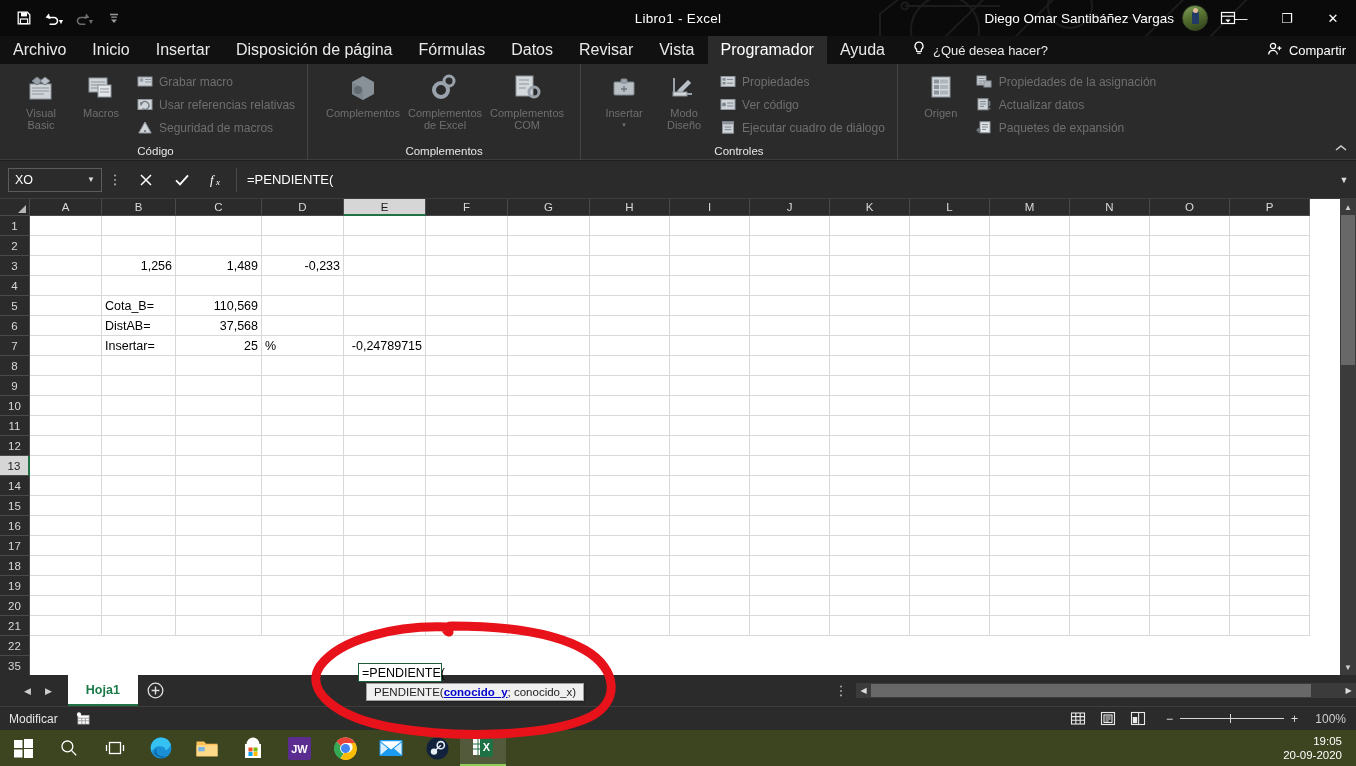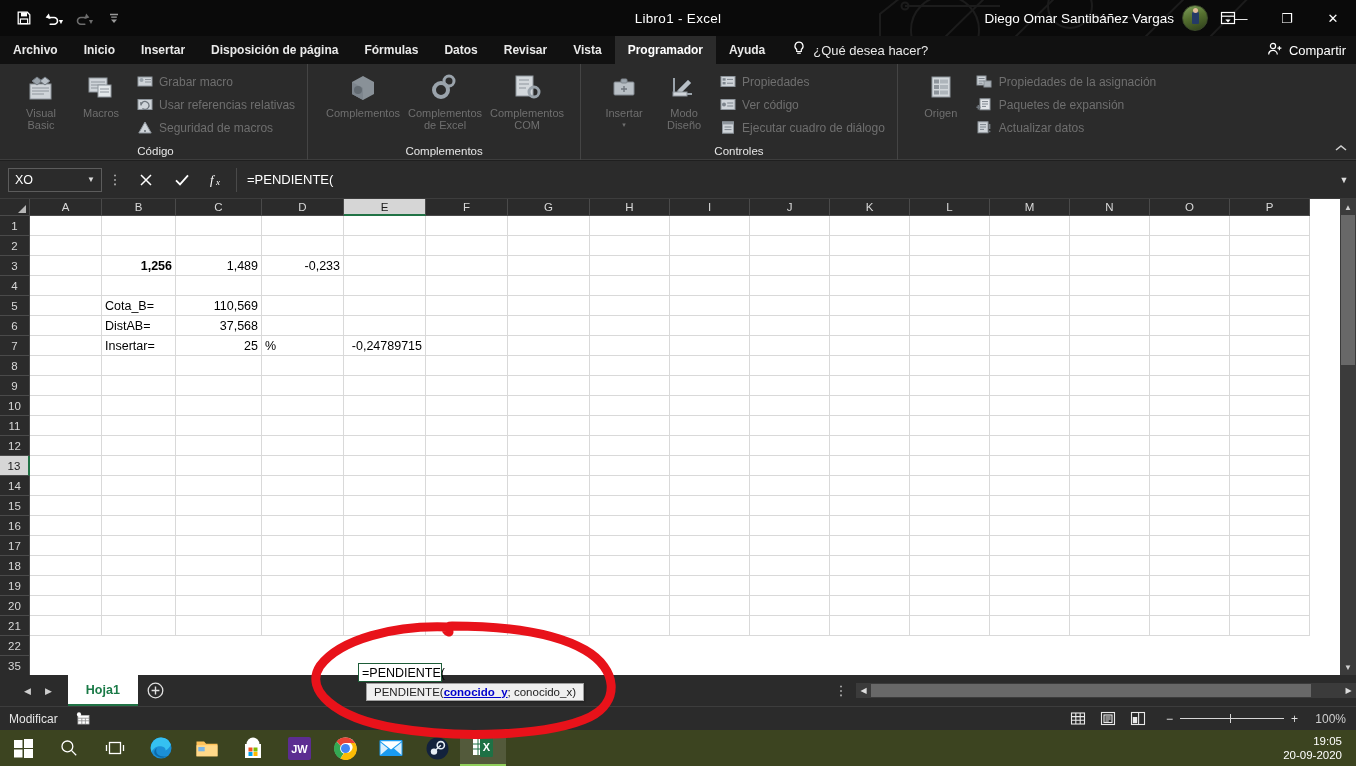--- a/index.html
+++ b/index.html
@@ -59,21 +59,21 @@
   }
 
   
   .tabstrip {
     position: absolute; left: 0; top: 36px; width: 1356px; height: 28px;
     background: #111111; overflow: hidden;
   }
   .tabs { display: flex; align-items: stretch; height: 28px; position: relative; z-index: 2; }
   .tab {
     padding: 0 13px; display: flex; align-items: center;
-    color: #e9e9e9; font-size: 12px; white-space: nowrap; font-weight: bold;
+    color: #e9e9e9; font-size: 16px; white-space: nowrap;
   }
   .tab.active { background: #2b2b2b; color: #ffffff; }
   .tellme { display: flex; align-items: center; gap: 7px; padding: 0 10px 0 14px; color: #e9e9e9; font-size: 13px; }
   .share {
     position: absolute; right: 10px; top: 0; height: 28px; display: flex; align-items: center;
     gap: 6px; color: #ffffff; font-size: 13px; z-index: 3;
   }
 
   
   .ribbon {
@@ -531,37 +531,37 @@
                     <rect x="1" y="2" width="9" height="9" fill="#cfd4d9" stroke="#8e959c"></rect>
                     <path stroke="#7d858d" d="M2.6 4.5h6M2.6 7h6M2.6 9.2h4"></path>
                     <rect x="8" y="7" width="7" height="6" fill="#aeb5bb" stroke="#8e959c"></rect>
                   </svg>
               </span>
               <span>Propiedades de la asignación</span>
             </div>
             <div class="smallbtn">
               <span class="glyph">
                 <svg width="16" height="15" viewBox="0 0 16 15">
-                    <rect x="4" y="1.8" width="10" height="11" fill="#e2e6e9" stroke="#8e959c"></rect>
-                    <path stroke="#7d858d" d="M6 4.6h6M6 7h6M6 9.4h4"></path>
-                    <path stroke="#6f767d" stroke-width="1.6" d="M2.4 8v4.4M.4 10.2h4"></path>
-                  </svg>
-              </span>
-              <span>Paquetes de expansión</span>
-            </div>
-            <div class="smallbtn">
-              <span class="glyph">
-                <svg width="16" height="15" viewBox="0 0 16 15">
                     <rect x="2" y="1.8" width="10" height="11" fill="#cfd4d9" stroke="#8e959c"></rect>
                     <path stroke="#7d858d" d="M4 4.6h6M4 7h6M4 9.4h4"></path>
                     <path stroke="#6f767d" stroke-width="1.6" d="M13.6 4v5"></path>
                     <circle cx="13.6" cy="11.4" r=".9" fill="#6f767d"></circle>
                   </svg>
               </span>
               <span>Actualizar datos</span>
+            </div>
+            <div class="smallbtn">
+              <span class="glyph">
+                <svg width="16" height="15" viewBox="0 0 16 15">
+                    <rect x="4" y="1.8" width="10" height="11" fill="#e2e6e9" stroke="#8e959c"></rect>
+                    <path stroke="#7d858d" d="M6 4.6h6M6 7h6M6 9.4h4"></path>
+                    <path stroke="#6f767d" stroke-width="1.6" d="M2.4 8v4.4M.4 10.2h4"></path>
+                  </svg>
+              </span>
+              <span>Paquetes de expansión</span>
             </div>
           </div>
         </div>
         <div class="collapse-ribbon">
           <svg width="14" height="10" viewBox="0 0 14 10">
               <path fill="none" stroke="#cfcfcf" stroke-width="1.6" d="M2 7l5-4 5 4"></path>
             </svg>
         </div>
       </div>
 
@@ -671,21 +671,21 @@
           <div class="cell" style="width: 80px;"></div>
           <div class="cell" style="width: 80px;"></div>
           <div class="cell" style="width: 80px;"></div>
           <div class="cell" style="width: 80px;"></div>
           <div class="cell" style="width: 80px;"></div>
           <div class="cell" style="width: 80px;"></div>
           <div class="cell" style="width: 80px;"></div>
         </div>
         <div class="row">
           <div class="cell" style="width: 72px;"></div>
-          <div class="cell num" style="width: 74px; font-weight: bold;">1,256</div>
+          <div class="cell num" style="width: 74px;">1,256</div>
           <div class="cell num" style="width: 86px;">1,489</div>
           <div class="cell num" style="width: 82px;">-0,233</div>
           <div class="cell" style="width: 82px;"></div>
           <div class="cell" style="width: 82px;"></div>
           <div class="cell" style="width: 82px;"></div>
           <div class="cell" style="width: 80px;"></div>
           <div class="cell" style="width: 80px;"></div>
           <div class="cell" style="width: 80px;"></div>
           <div class="cell" style="width: 80px;"></div>
           <div class="cell" style="width: 80px;"></div>

